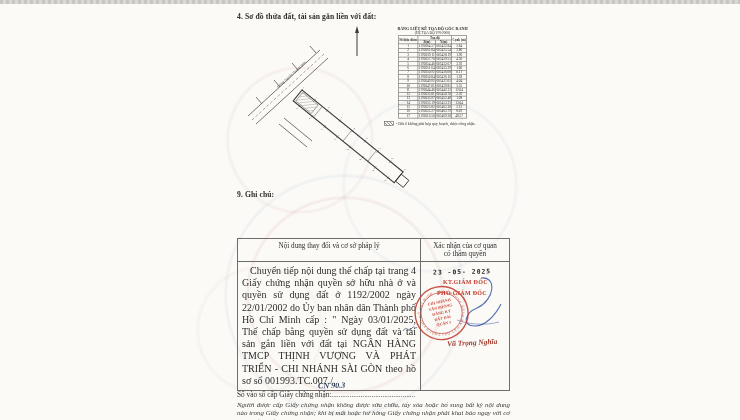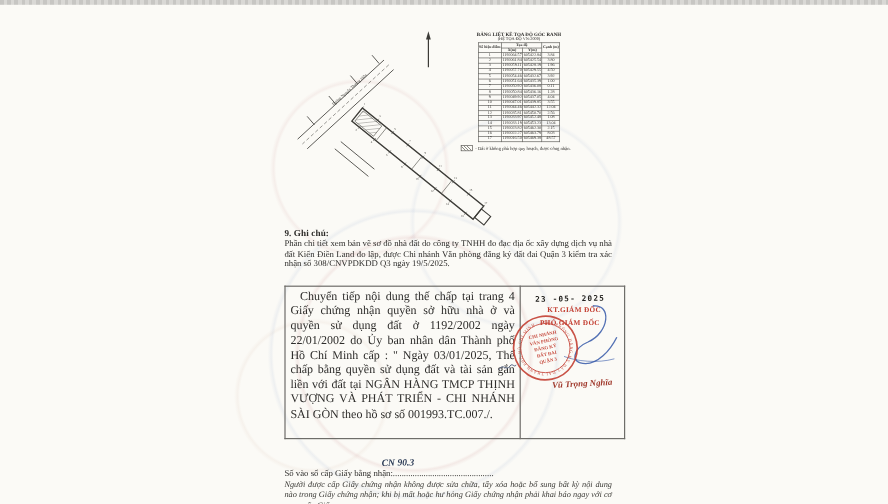--- a/index.html
+++ b/index.html
@@ -52,20 +52,21 @@
   .stamp-box{transform:rotate(-12deg);}
   .hand{font-size:8px;font-style:italic;font-weight:bold;color:#2b3a55;transform:rotate(-1deg);}
   .serial-line{font-size:7.3px;}
 </style>
 </head>
 <body>
 
 <div class="page">
   <div class="topstrip"></div>
 
+  <div class="abs sec-title" style="left:237px;top:12px;width:273px;">4. Sơ đồ thửa đất, tài sản gắn liền với đất:</div>
 
   <svg class="abs" style="left:240px;top:22px;" width="240" height="168" viewBox="0 0 240 168">
     <defs>
       <pattern id="hatch" width="3" height="3" patternUnits="userSpaceOnUse" patternTransform="rotate(45)">
         <line x1="0" y1="0" x2="0" y2="3" stroke="#7b7a75" stroke-width="0.7"></line>
       </pattern>
     </defs>
 
     <g stroke="#3c3b37">
       <line x1="117" y1="8" x2="117" y2="34" stroke-width="1"></line>
@@ -260,25 +261,29 @@
   <div class="abs" style="left:384px;top:121px;width:130px;">
     <div class="scale55" style="width:236px;">
       <div class="legend-row">
         <span class="legend-swatch"></span>
         <span class="legend-label">- Đất ở không phù hợp quy hoạch, được công nhận.</span>
       </div>
     </div>
   </div>
 
   <div class="abs sec-title" style="left:237px;top:190px;">9. Ghi chú:</div>
-  <div class="abs body-text" style="left:237px;top:199px;width:273px;">Phần chi tiết xem bản vẽ sơ đồ nhà đất do công ty TNHH đo đạc địa ốc xây dựng dịch vụ nhà đất Kiến Điền Land đo lập, được Chi nhánh Văn phòng đăng ký đất đai Quận 3 kiểm tra xác nhận số 308/CNVPDKDD Q3 ngày 19/5/2025.</div>
 
 
   <table class="changes abs" style="left:237px;top:238px;">
     <tbody>
+        <tr>
+      <th>Nội dung thay đổi và cơ sở pháp lý</th>
+      <th style="width:84px;">Xác nhận của cơ quan
+có thẩm quyền</th>
+    </tr>
     <tr>
       <td class="entry-cell">
         <div class="entry-text">Chuyển tiếp nội dung thế chấp tại trang 4 Giấy chứng nhận quyền sở hữu nhà ở và quyền sử dụng đất ở 1192/2002 ngày 22/01/2002 do Ủy ban nhân dân Thành phố Hồ Chí Minh cấp : " Ngày 03/01/2025, Thế chấp bằng quyền sử dụng đất và tài sản gắn liền với đất tại NGÂN HÀNG TMCP THỊNH VƯỢNG VÀ PHÁT TRIỂN - CHI NHÁNH SÀI GÒN theo hồ sơ số 001993.TC.007./.</div>
         <svg class="abs" style="right:2px;top:62px;" width="16" height="10" viewBox="0 0 16 10">
           <path d="M1,7 C4,1 7,9 10,4 C12,1 14,6 15,3" fill="none" stroke="#4a5a7a" stroke-width="0.8"></path>
         </svg>
       </td>
       <td class="confirm-cell">
         <div class="abs date-stamp" style="left:12px;top:6px;">23 -05- 2025</div>
         <div class="abs red-line" style="left:22px;top:17px;">KT.GIÁM ĐỐC</div>
@@ -311,17 +316,17 @@
           </svg>
         </div>
         <div class="abs signer" style="left:26px;top:76px;">Vũ Trọng Nghĩa</div>
       </td>
     </tr>
   </tbody>
     </table>
 
   <div class="abs hand" style="left:318px;top:381px;">CN 90.3</div>
   <div class="abs serial-line" style="left:237px;top:390px;white-space:nowrap;">
-    <span>Số vào sổ cấp Giấy bằng nhận:</span><span>..............................................</span>
+    <span>Số vào sổ cấp Giấy chứng nhận:</span><span>..............................................</span>
   </div>
 
   <div class="abs note-text" style="left:237px;top:401px;width:273px;">Người được cấp Giấy chứng nhận không được sửa chữa, tẩy xóa hoặc bổ sung bất kỳ nội dung nào trong Giấy chứng nhận; khi bị mất hoặc hư hỏng Giấy chứng nhận phải khai báo ngay với cơ quan cấp Giấy.</div>
 </div>
 
 </body></html>

